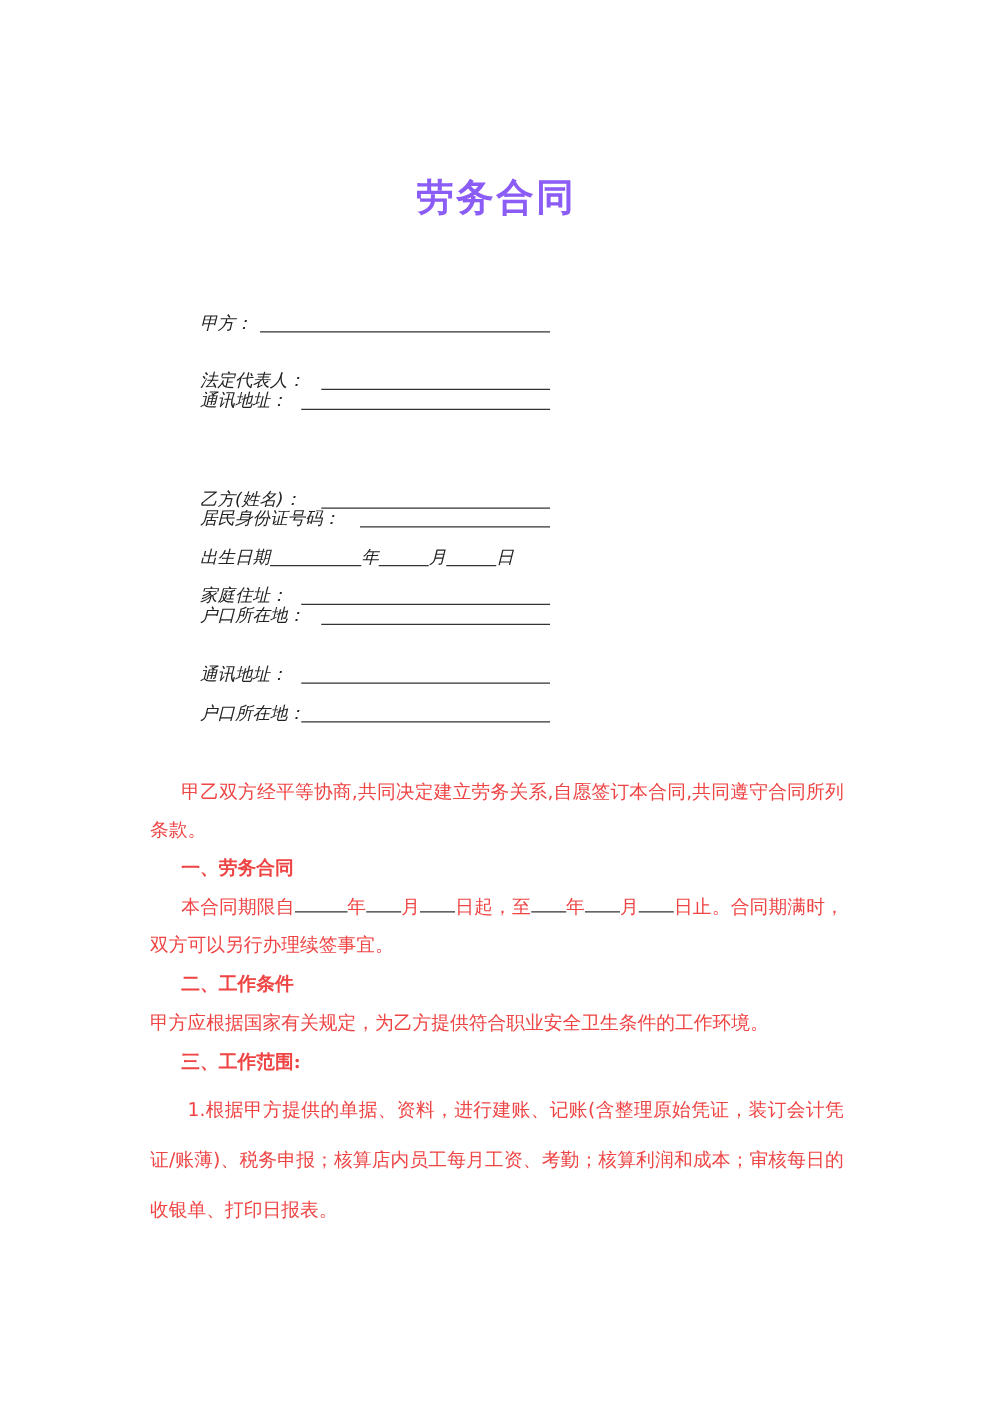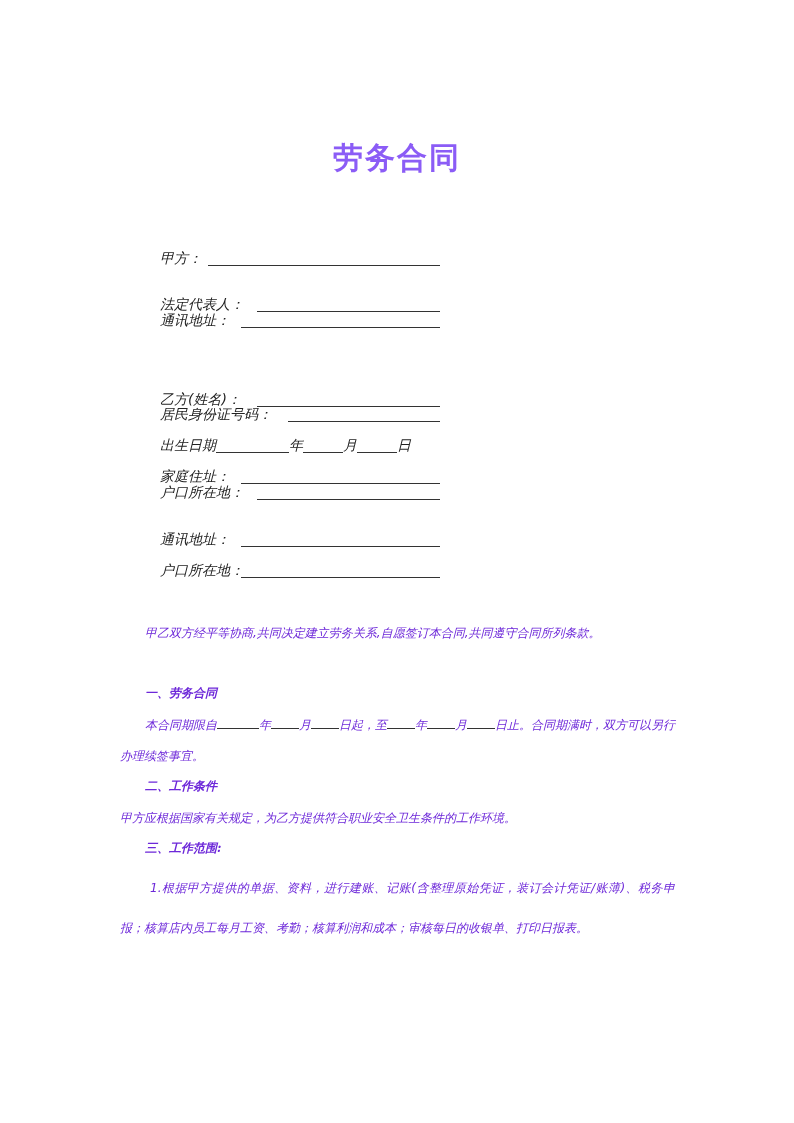--- a/index.html
+++ b/index.html
@@ -5,22 +5,22 @@
   html, body { margin: 0; padding: 0; background: #ffffff; }
   body { width: 794px; height: 1123px; position: relative; overflow: hidden;
          font-family: "DejaVu Serif", "Liberation Serif", serif; color: #1a1a1a; }
   .title { position: absolute; top: 138px; left: 0; width: 794px; text-align: center;
            font-size: 30px; font-weight: bold; letter-spacing: 2px; color: #8b5cf6; }
   .field { position: absolute; left: 160px; height: 22px; font-size: 14.5px;
            display: flex; align-items: flex-end; white-space: nowrap; color: #222; }
   .field .label { font-family: "DejaVu Sans", "Liberation Sans", sans-serif; font-size: 14px; font-style: italic; }
   .blank { display: inline-block; border-bottom: 1.2px solid #333; height: 16px; margin-bottom: 2px; }
   .fill { position: absolute; right: 0; }
-  .text { position: absolute; left: 120px; width: 555px; font-size: 12px; color: #6d28d9;
-          font-family: "DejaVu Sans", "Liberation Sans", sans-serif; font-style: italic; }
+  .text { position: absolute; left: 120px; width: 555px; font-size: 15px; color: #ef4444;
+          font-family: "DejaVu Sans", "Liberation Sans", sans-serif; }
   .para { line-height: 31px; text-indent: 25px; text-align: justify; }
   .heading { font-weight: bold; font-family: "DejaVu Serif", "Liberation Serif", serif; left: 145px; }
   .para-wide { line-height: 40px; text-indent: 30px; text-align: justify; }
   .u { display: inline-block; border-bottom: 1.2px solid #333; height: 14px; vertical-align: baseline; }
 </style>
 </head>
 <body>
 
 <div>
 

